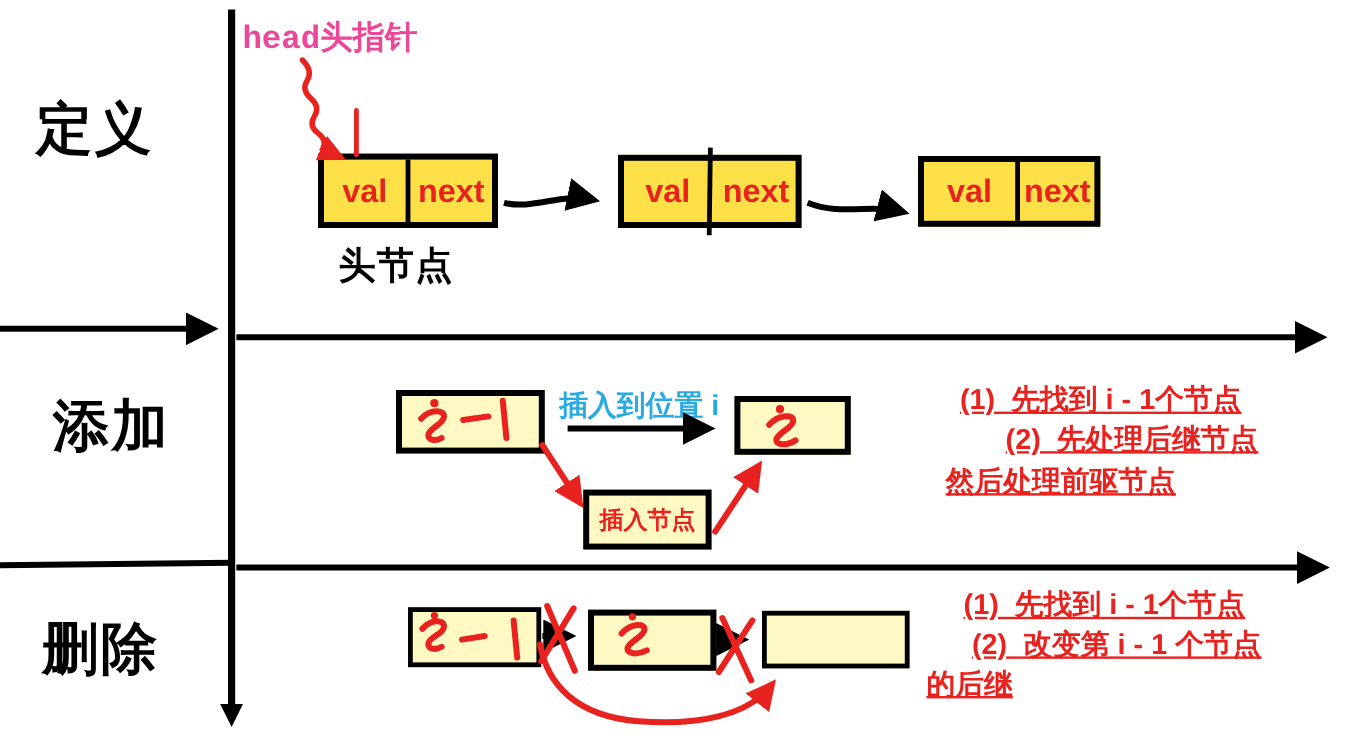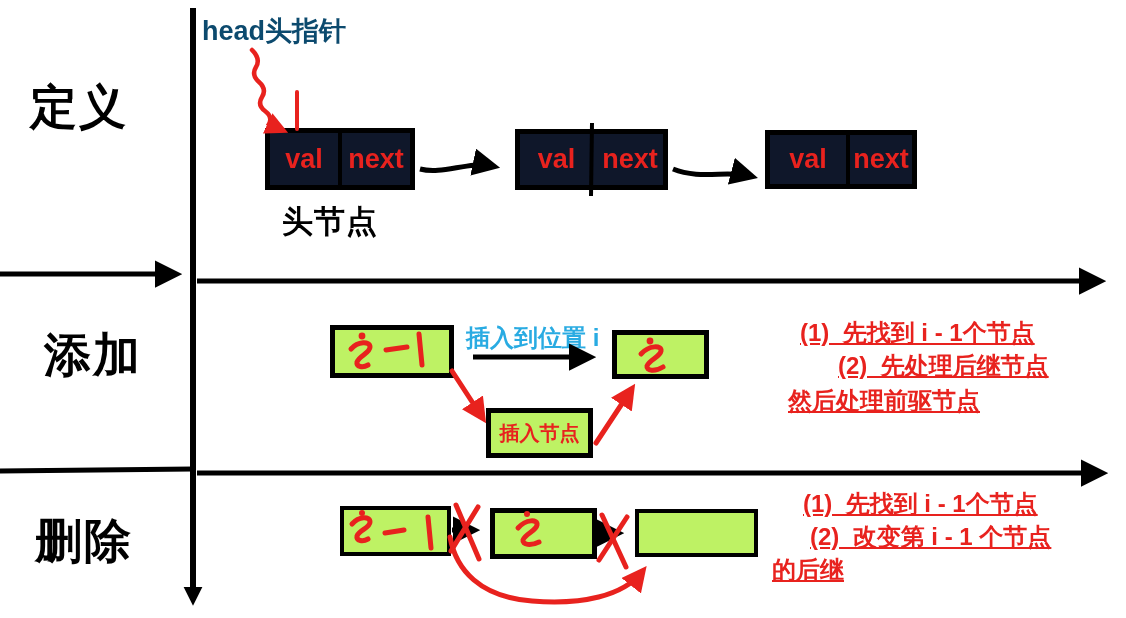--- a/index.html
+++ b/index.html
@@ -5,32 +5,32 @@
   html,body{margin:0;padding:0;background:#ffffff;}
   #stage{
     position:relative;width:1126px;height:618px;background:#ffffff;
     font-family:"Liberation Sans",sans-serif;overflow:hidden;
   }
   .abs{position:absolute;}
   .section-label{font-weight:900;color:#000;font-size:47px;letter-spacing:2px;}
   .red{color:#e8221e;}
   .blue-label{color:#29abe2;font-weight:bold;font-size:24px;white-space:pre;margin-top:39px;}
   .red-caption{color:#000000;font-weight:bold;font-size:31px;letter-spacing:1px;white-space:pre;}
-  .head-label{color:#0c4a6e;font-weight:bold;font-size:27px;white-space:pre;}
+  .head-label{color:#ec4899;font-weight:bold;font-size:27px;white-space:pre;font-family:Liberation Mono, monospace;}
   .note{color:#e8221e;font-weight:bold;font-size:24px;white-space:pre;text-decoration:underline;}
   .node-box{
-    position:absolute;border:5px solid #000;background:#0f172a;
+    position:absolute;border:5px solid #000;background:#fde047;
     display:flex;align-items:flex-end;box-sizing:border-box;
   }
   .cell{
     display:flex;align-items:center;justify-content:center;
     color:#e8221e;font-weight:bold;font-size:27px;height:100%;
   }
   .divider{width:4px;background:#000;height:100%;}
-  .plain-box{position:absolute;background:#bef264;box-sizing:border-box;border:5px solid #000;}
+  .plain-box{position:absolute;background:#fef9c3;box-sizing:border-box;border:5px solid #000;}
   svg.overlay{position:absolute;left:0;top:0;pointer-events:none;}
 </style>
 </head>
 <body>
 
 <div id="stage">
 
   <div class="abs section-label" style="left:30px;top:76px;">定义</div>
 
   <div class="abs head-label" style="left:202px;top:13px;">head头指针</div>

